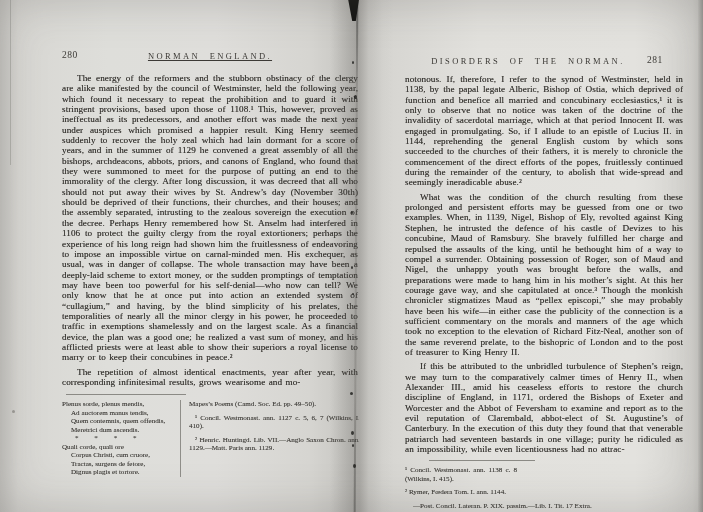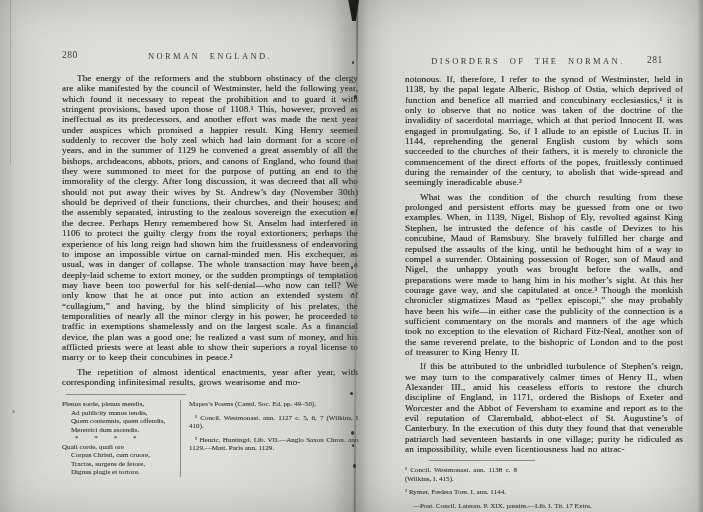--- a/index.html
+++ b/index.html
@@ -7,21 +7,21 @@
           font-family:"Liberation Serif","DejaVu Serif",serif;}
   .page{position:absolute;top:0;height:512px;box-sizing:border-box;}
   .page-left{left:0;width:359px;
     background:linear-gradient(90deg,#c9c8c4 0%,#d8d7d3 5%,#dededa 30%,#dfdedb 60%,#d6d5d1 86%,#c3c2be 100%);}
   .page-right{left:359px;width:344px;
     background:linear-gradient(90deg,#c2c1bd 0%,#d6d5d1 7%,#e2e1dd 35%,#e3e2de 80%,#d6d5d1 97%,#c9c8c4 100%);}
   .pagenum{position:absolute;font-size:9.5px;color:#3c3a36;letter-spacing:0.5px;}
   .running-header{position:absolute;text-align:center;font-size:8.5px;letter-spacing:2.4px;
     word-spacing:5px;color:#3c3a36;}
   .pn-left{left:62px;top:50px;}
-  .rh-left{left:62px;top:51px;width:296px;}
+  .rh-left{left:62px;top:51px;width:296px;text-decoration:underline;}
   .pn-right{left:288px;top:55px;}
   .rh-right{left:30px;top:56px;width:278px;}
   .body-text{font-size:9.2px;line-height:10.35px;text-align:justify;color:#34322e;
     letter-spacing:0.05px;word-spacing:1px;
     text-shadow:0 0 0.45px rgba(52,50,46,0.6);}
   .bt-left{margin:73px 0 0 62px;width:296px;}
   .bt-right{margin:74px 11px 0 46px;width:278px;}
   .para{margin:0;text-indent:15px;}
   .para.no-indent{text-indent:0;}
   .para.gap{margin-top:4px;}
@@ -73,21 +73,21 @@
     <div class="body-text bt-left">
       <p class="para">The energy of the reformers and the stubborn obstinacy of the clergy are alike manifested by the council of Westminster, held the following year, which found it necessary to repeat the prohibition and to guard it with stringent provisions, based upon those of 1108.¹ This, however, proved as ineffectual as its predecessors, and another effort was made the next year under auspices which promised a happier result. King Henry seemed suddenly to recover the holy zeal which had lain dormant for a score of years, and in the summer of 1129 he convened a great assembly of all the bishops, archdeacons, abbots, priors, and canons of England, who found that they were summoned to meet for the purpose of putting an end to the immorality of the clergy. After long discussion, it was decreed that all who should not put away their wives by St. Andrew’s day (November 30th) should be deprived of their functions, their churches, and their houses; and the assembly separated, intrusting to the zealous sovereign the execution of the decree. Perhaps Henry remembered how St. Anselm had interfered in 1106 to protect the guilty clergy from the royal extortioners; perhaps the experience of his long reign had shown him the fruitlessness of endeavoring to impose an impossible virtue on carnal-minded men. His exchequer, as usual, was in danger of collapse. The whole transaction may have been a deeply-laid scheme to extort money, or the sudden promptings of temptation may have been too powerful for his self-denial—who now can tell? We only know that he at once put into action an extended system of “cullagium,” and having, by the blind simplicity of his prelates, the temporalities of nearly all the minor clergy in his power, he proceeded to traffic in exemptions shamelessly and on the largest scale. As a financial device, the plan was a good one; he realized a vast sum of money, and his afflicted priests were at least able to show their superiors a royal license to marry or to keep their concubines in peace.²</p>
       <p class="para gap">The repetition of almost identical enactments, year after year, with corresponding infinitesimal results, grows wearisome and mo-</p>
     </div>
 
     <div class="fn-rule fn-rule-left"></div>
 
     <div class="footnotes fn-left">
       <div class="fn-col fn-verse">
         <div class="verse-line">Plenus sorde, plenus mendis,</div>
-        <div class="verse-line v-indent">Ad publicity manus tendis,</div>
+        <div class="verse-line v-indent">Ad auctorem manus tendis,</div>
         <div class="verse-line v-indent">Quem contemnis, quem offendis,</div>
         <div class="verse-line v-indent">Meretrici dum ascendis.</div>
         <div class="verse-line v-stars">*  *  *  *</div>
         <div class="verse-line">Quali corde, quali ore</div>
         <div class="verse-line v-indent">Corpus Christi, cum cruore,</div>
         <div class="verse-line v-indent">Tractas, surgens de fetore,</div>
         <div class="verse-line v-indent">Dignus plagis et tortore.</div>
       </div>
       <div class="fn-divider"></div>
       <div class="fn-col fn-cites">

